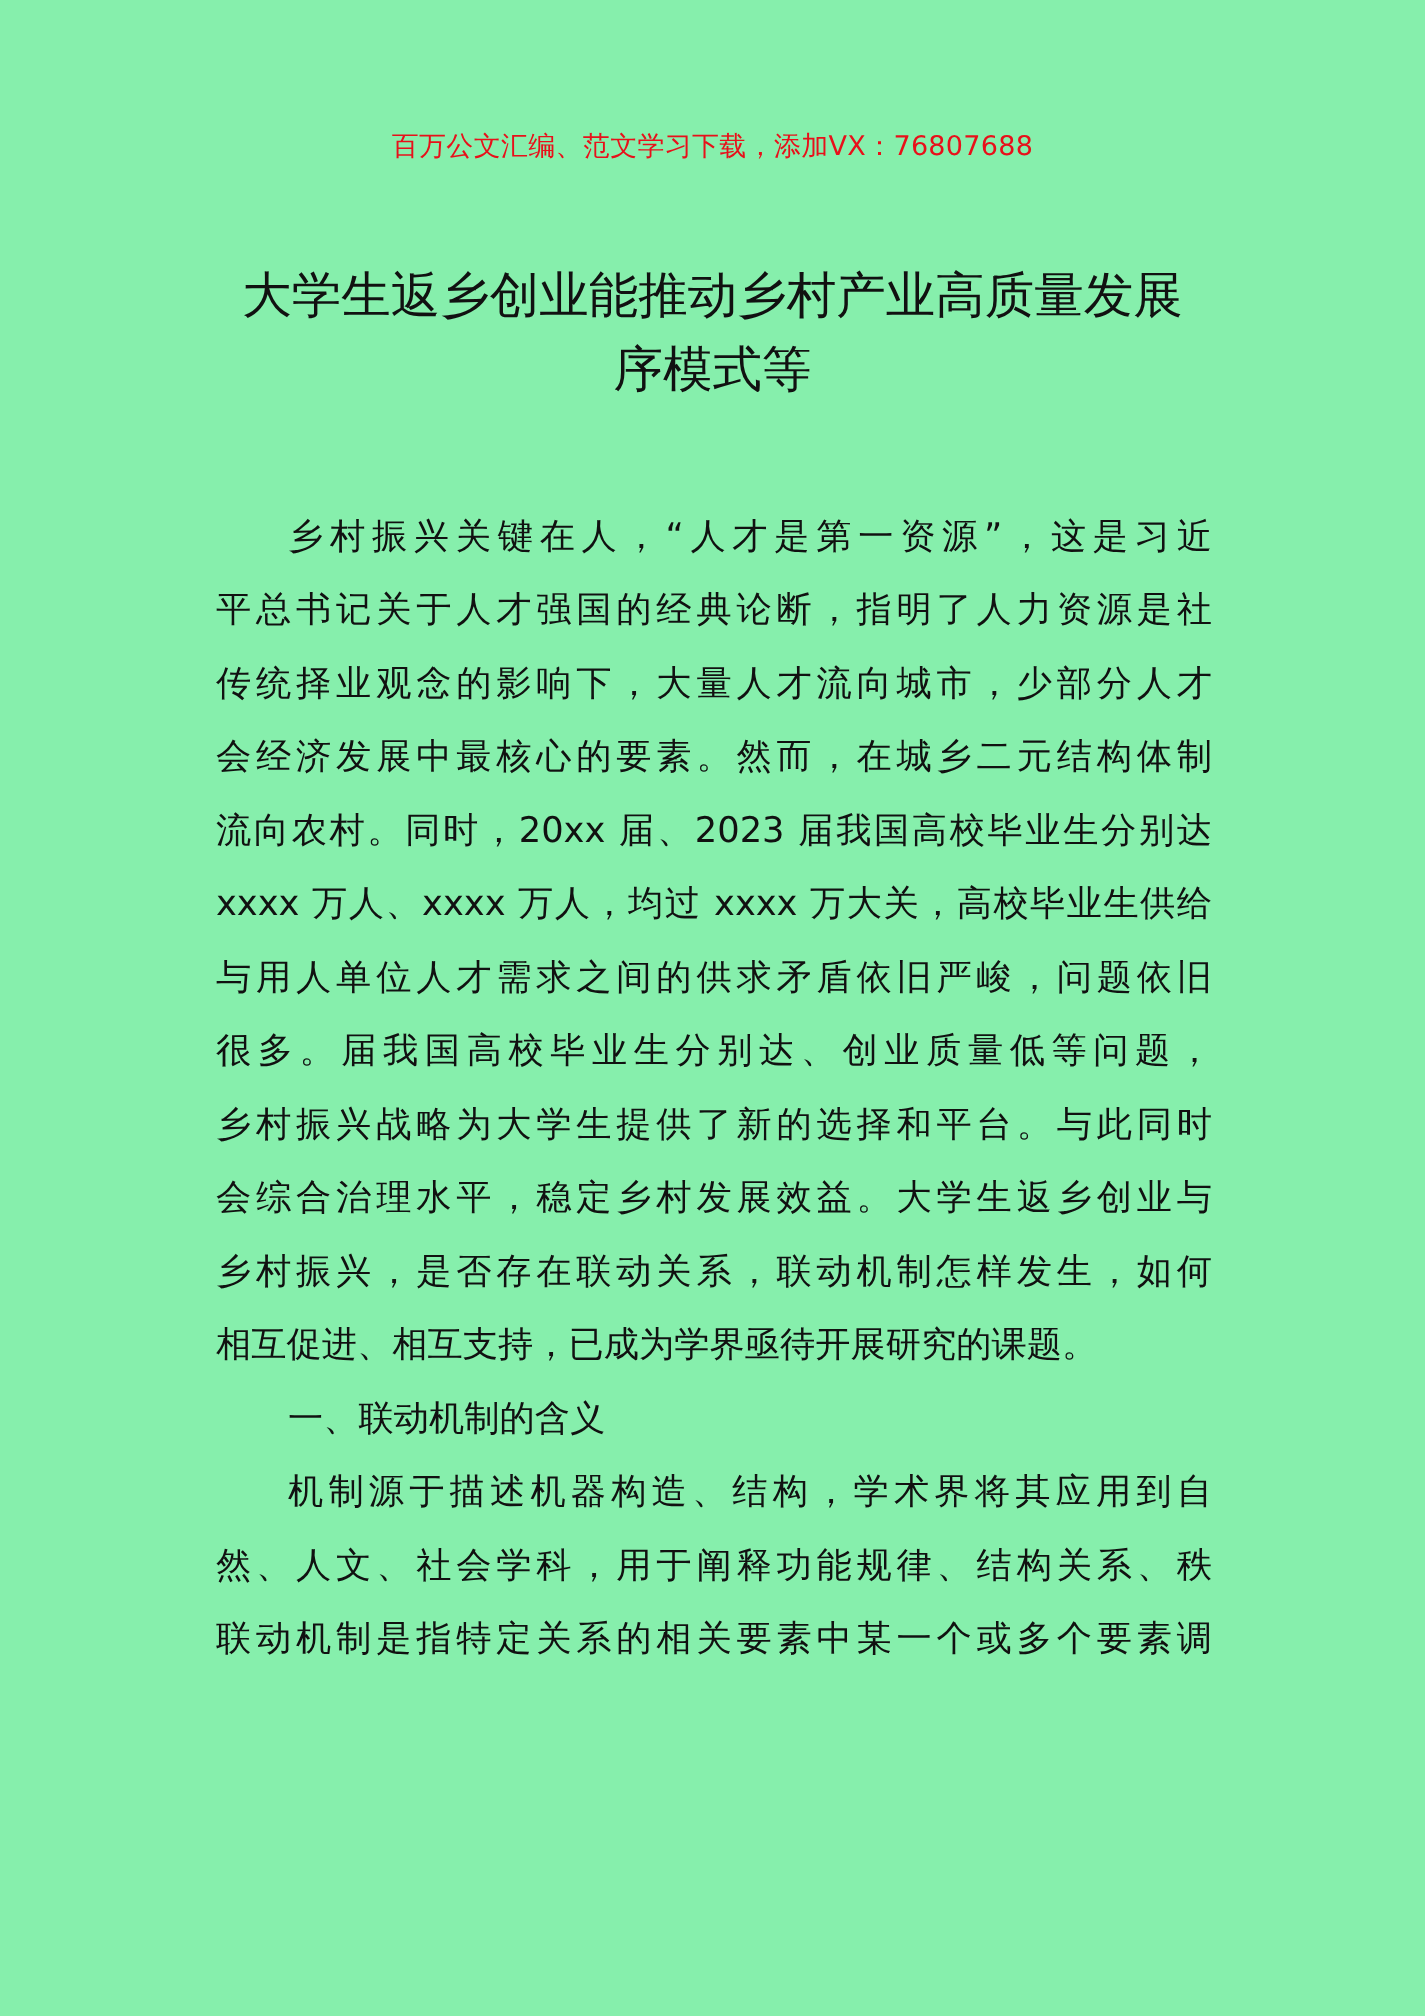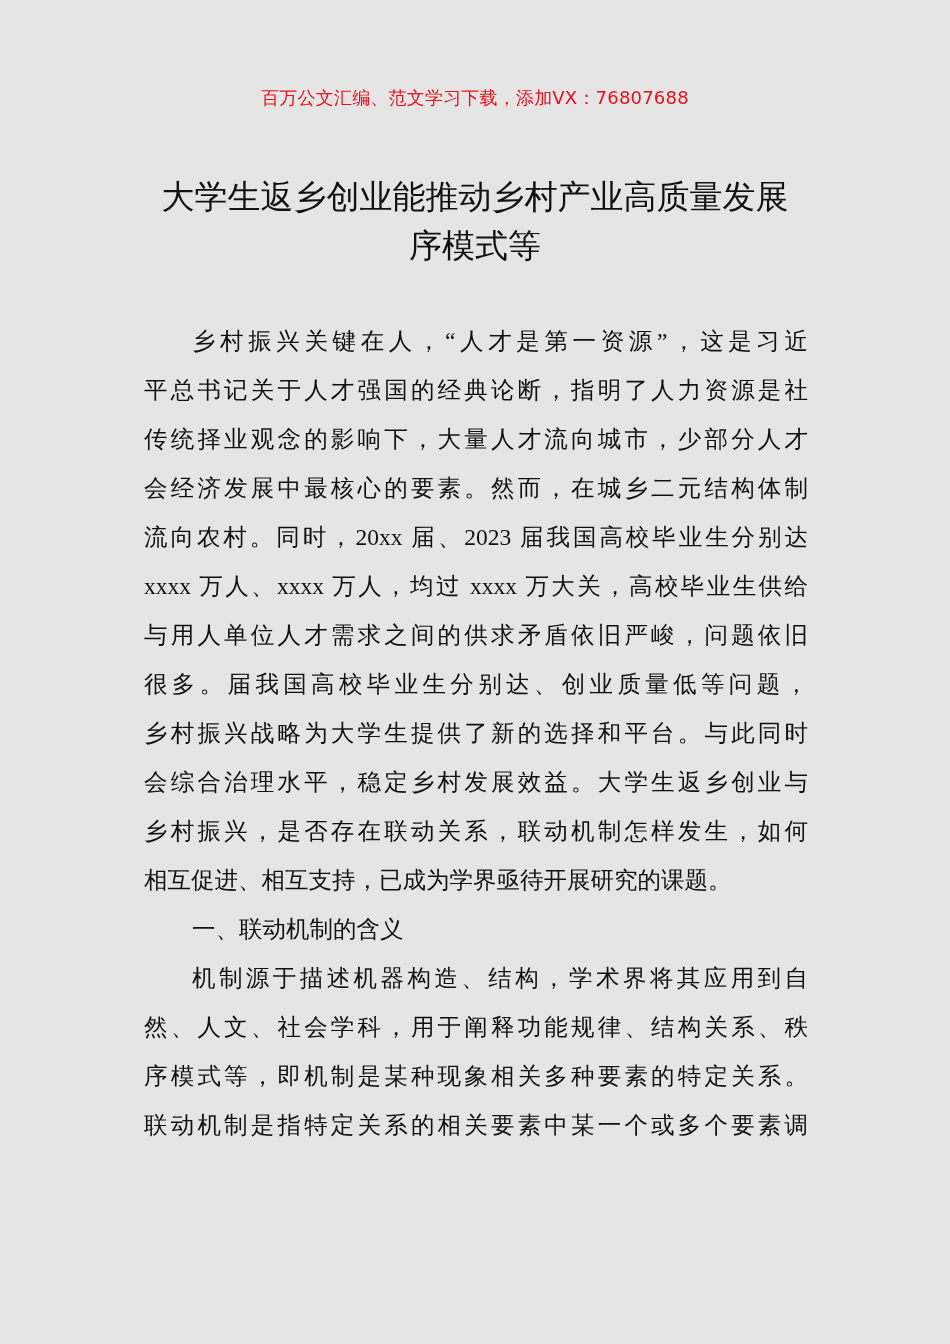--- a/index.html
+++ b/index.html
@@ -13,21 +13,21 @@
     position: relative;
     overflow: hidden;
     font-family: "DejaVu Sans", "Liberation Sans", sans-serif;
     color: #000000;
   }
   .page {
     position: absolute;
     left: 0; top: 0;
     width: 950px;
     height: 1344px;
-    background: #e5e5e5;
+    background: #86efac;
   }
   .watermark {
     position: absolute;
     top: 86px;
     left: 0;
     width: 950px;
     text-align: center;
     font-size: 18px;
     line-height: 24px;
     color: #e8101a;
@@ -41,24 +41,23 @@
     text-align: center;
     font-size: 33px;
     line-height: 49px;
     color: #111111;
     margin: 0;
     font-weight: normal;
   }
   .title .tline { display: block; white-space: nowrap; }
   .body {
     position: absolute;
-    top: 317px;
+    top: 333px;
     left: 144px;
     width: 664px;
-    font-family: Liberation Serif, serif;
   }
   .para {
     margin: 0;
     font-size: 23.5px;
     line-height: 49px;
     color: #111111;
   }
   .para .line {
     display: block;
     white-space: nowrap;
@@ -101,18 +100,17 @@
       <span class="line last">相互促进、相互支持，已成为学界亟待开展研究的课题。</span>
     </p>
 
     <p class="para">
       <span class="line indent last">一、联动机制的含义</span>
     </p>
 
     <p class="para">
       <span class="line indent">机制源于描述机器构造、结构，学术界将其应用到自</span>
       <span class="line">然、人文、社会学科，用于阐释功能规律、结构关系、秩</span>
-      <span class="line">序模式等，即机制是某种现象相关多种要素的特定关系。</span>
       <span class="line">联动机制是指特定关系的相关要素中某一个或多个要素调</span>
     </p>
 
   </div>
 </div>
 
 </body></html>

